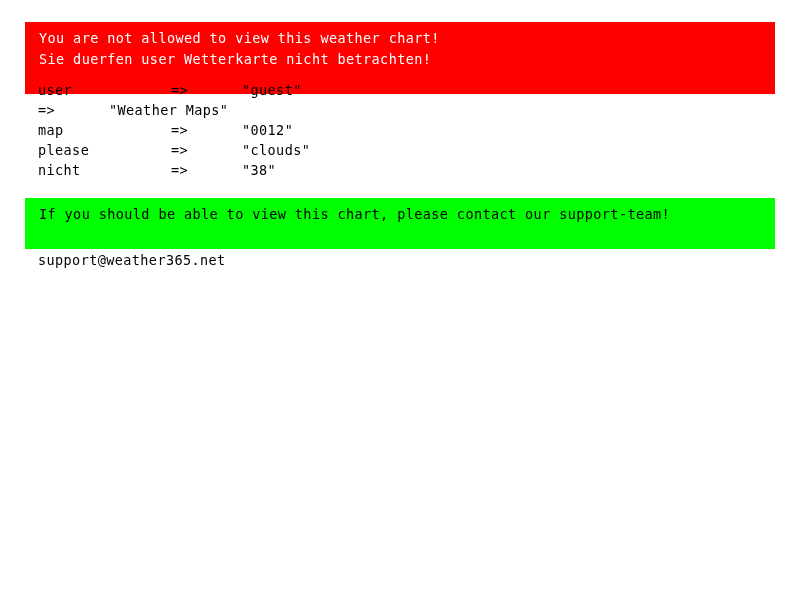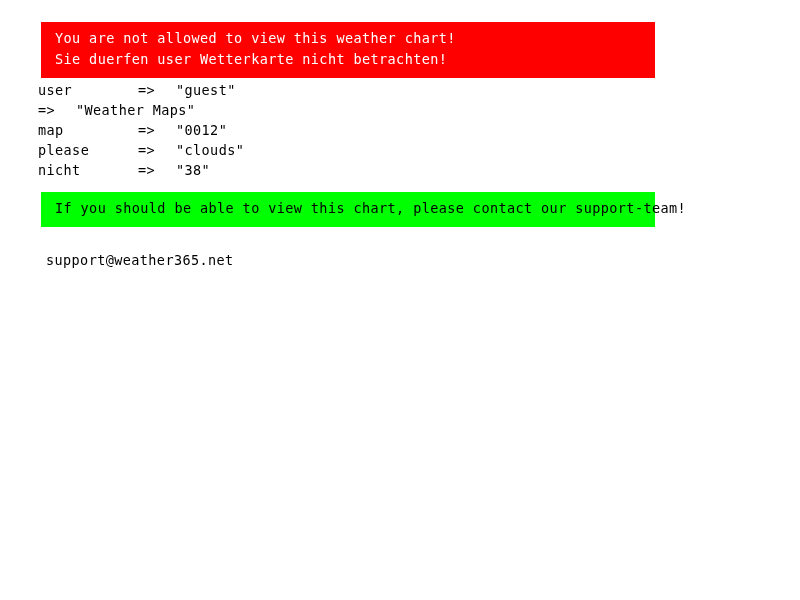--- a/index.html
+++ b/index.html
@@ -17,66 +17,66 @@
   }
   .page {
     position: relative;
     width: 800px;
     height: 600px;
     overflow: hidden;
   }
   .banner {
     position: absolute;
     left: 25px;
-    width: 614px;
+    width: 750px;
     box-sizing: border-box;
-    padding: 6px 14px 8px 14px;
-    margin-left: 16px;
+    padding: 6px 14px 24px 14px;
   }
   .banner-error {
     top: 22px;
     background: #ff0000;
     color: #ffffff;
   }
   .banner-info {
-    top: 192px;
+    top: 198px;
     background: #00ff00;
     color: #000000;
   }
   .banner-line {
     line-height: 21px;
     white-space: pre;
     letter-spacing: 0.4px;
   }
   .params {
     position: absolute;
     left: 38px;
     top: 80px;
     width: 740px;
   }
   .param-row {
     display: flex;
     line-height: 20px;
     white-space: pre;
     letter-spacing: 0.4px;
+    gap: 33px;
   }
   .param-key {
     width: 100px;
     flex: 0 0 100px;
   }
   .param-arrow {
     width: 38px;
     flex: 0 0 38px;
   }
   .param-val {
     flex: 1 1 auto;
   }
   .footer {
     position: absolute;
-    left: 46px;
+    left: 38px;
     top: 250px;
     width: 736px;
     display: flex;
     justify-content: space-between;
     line-height: 20px;
     white-space: pre;
     letter-spacing: 0.4px;
   }
   .footer-right {
     text-align: right;

